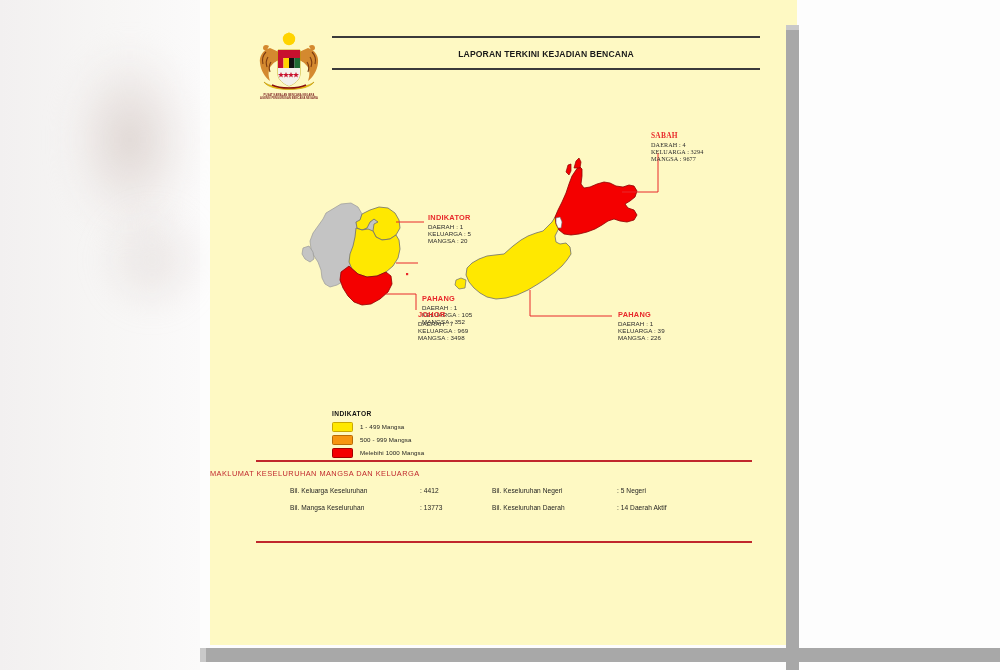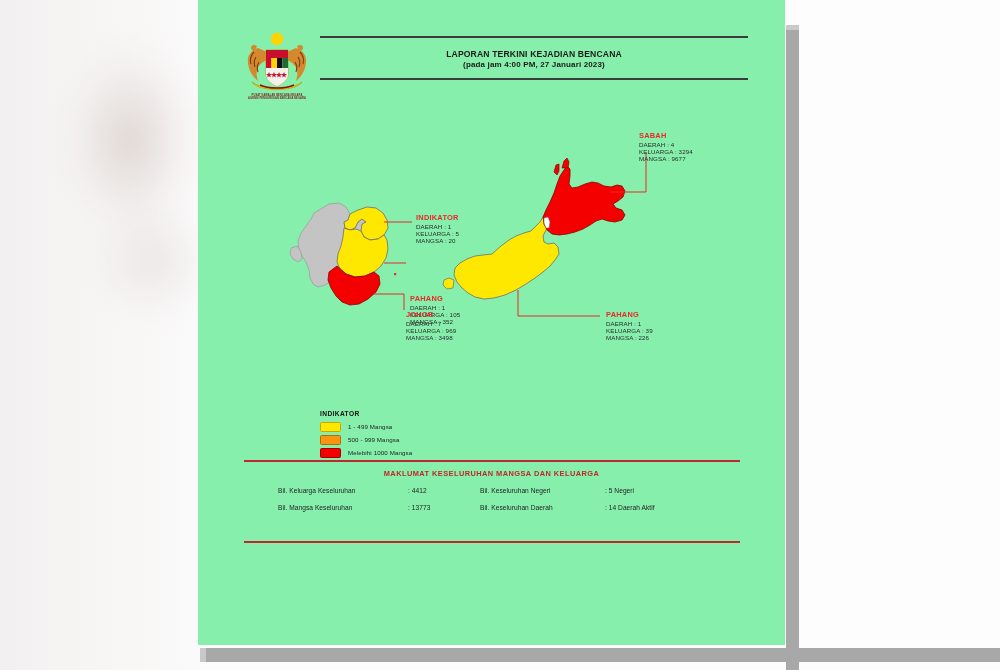--- a/index.html
+++ b/index.html
@@ -16,21 +16,21 @@
   .viewer-left-shade{position:absolute;left:0;top:0;width:200px;height:670px;
      background:linear-gradient(90deg,#f2f0f0 0%,#f7f6f5 55%,#fbfafa 100%);}
   .blur-blob{position:absolute;left:60px;top:40px;width:140px;height:200px;
      background:radial-gradient(ellipse at center,rgba(205,190,185,.55) 0%,rgba(235,228,226,.25) 55%,rgba(255,255,255,0) 75%);
      filter:blur(10px);}
   .blur-blob2{position:absolute;left:92px;top:200px;width:120px;height:120px;
      background:radial-gradient(ellipse at center,rgba(210,198,195,.35) 0%,rgba(255,255,255,0) 70%);
      filter:blur(12px);}
 
   
-  .page{position:absolute;left:198px;top:0;width:587px;height:645px;background:#86efac;}
+  .page{position:absolute;left:210px;top:0;width:587px;height:645px;background:#fef9c3;}
 
   .scroll-v{position:absolute;left:786px;top:25px;width:13px;height:645px;background:#a8a8a8;}
   .scroll-v-top{position:absolute;left:786px;top:25px;width:13px;height:5px;background:#c9c9c9;}
   .scroll-h{position:absolute;left:200px;top:648px;width:800px;height:14px;background:#a8a8a8;}
   .scroll-h-left{position:absolute;left:200px;top:648px;width:6px;height:14px;background:#c9c9c9;}
 
   
   .header{position:absolute;left:40px;top:30px;width:510px;height:85px;}
   .crest{position:absolute;left:0px;top:0px;width:78px;height:78px;}
   .crest-cap{position:absolute;left:0;top:0;width:78px;height:66px;}
@@ -60,22 +60,22 @@
   .sw{width:19px;height:8px;border-radius:1.5px;margin-right:7px;}
   .sw.y{background:#ffe800;border:.8px solid #caa800;}
   .sw.o{background:#f79510;border:.8px solid #b86a06;}
   .sw.r{background:#f40000;border:.8px solid #a40000;}
   .legend-lab{font-size:6.2px;color:#1d1d1d;letter-spacing:.1px;}
 
   
   .rule-red{position:absolute;left:46px;width:496px;height:2.4px;background:#c0282d;}
   .rule-red.top{top:460px;}
   .rule-red.bot{top:541px;}
-  .sum-title{position:absolute;left:0;top:469px;width:587px;text-align:center;
-     color:#c0282d;font-weight:bold;font-size:7.4px;letter-spacing:.45px;}
+  .sum-title{position:absolute;left:0;top:469px;width:587px;text-align:left;
+     color:#c0282d;font-weight:normal;font-size:7.4px;letter-spacing:.45px;}
   .sum-grid{position:absolute;left:80px;top:487px;width:440px;
      display:grid;grid-template-columns:130px 72px 125px 110px;
      row-gap:10px;column-gap:0;}
   .sum-k{font-size:6.6px;color:#1d1d1d;letter-spacing:.05px;}
   .sum-v{font-size:6.6px;color:#1d1d1d;letter-spacing:.05px;}
 </style>
 </head>
 <body>
 
 <div class="viewer-bg"></div>
@@ -124,21 +124,20 @@
       <div class="crest-txt">
         <span>PUSAT KAWALAN BENCANA NEGARA</span><br>
         <span>AGENSI PENGURUSAN BENCANA NEGARA</span>
       </div>
     </div>
 
     <div class="hrules">
       <div class="hr-top"></div>
       <div class="title-block">
         <div class="title-l1">LAPORAN TERKINI KEJADIAN BENCANA</div>
-        <div class="title-l3">(pada jam 4:00 PM, 27 Januari 2023)</div>
       </div>
       <div class="hr-bot"></div>
     </div>
   </div>
 
   <div class="map-wrap">
     <svg class="map-svg" width="587" height="265" viewBox="0 0 587 265" xmlns="http://www.w3.org/2000/svg">
 
       <g stroke="#9a9a9a" stroke-width="0.7">
         <path fill="#c4c4c4" d="M121 92 L131 86 L141 85 L148 89 L152 96 L150 102 L146 104 L147 110
@@ -201,21 +200,21 @@
       <div class="row">MANGSA : 352</div>
     </div>
 
     <div class="callout" style="left:208px;top:193px;">
       <div class="state">JOHOR</div>
       <div class="row">DAERAH : 7</div>
       <div class="row">KELUARGA : 969</div>
       <div class="row">MANGSA : 3498</div>
     </div>
 
-    <div class="callout" style="left:441px;top:14px;">
+    <div class="callout" style="left:441px;top:14px;font-family:Liberation Serif, serif;">
       <div class="state">SABAH</div>
       <div class="row">DAERAH : 4</div>
       <div class="row">KELUARGA : 3294</div>
       <div class="row">MANGSA : 9677</div>
     </div>
 
     <div class="callout" style="left:408px;top:193px;">
       <div class="state">PAHANG</div>
       <div class="row">DAERAH : 1</div>
       <div class="row">KELUARGA : 39</div>

